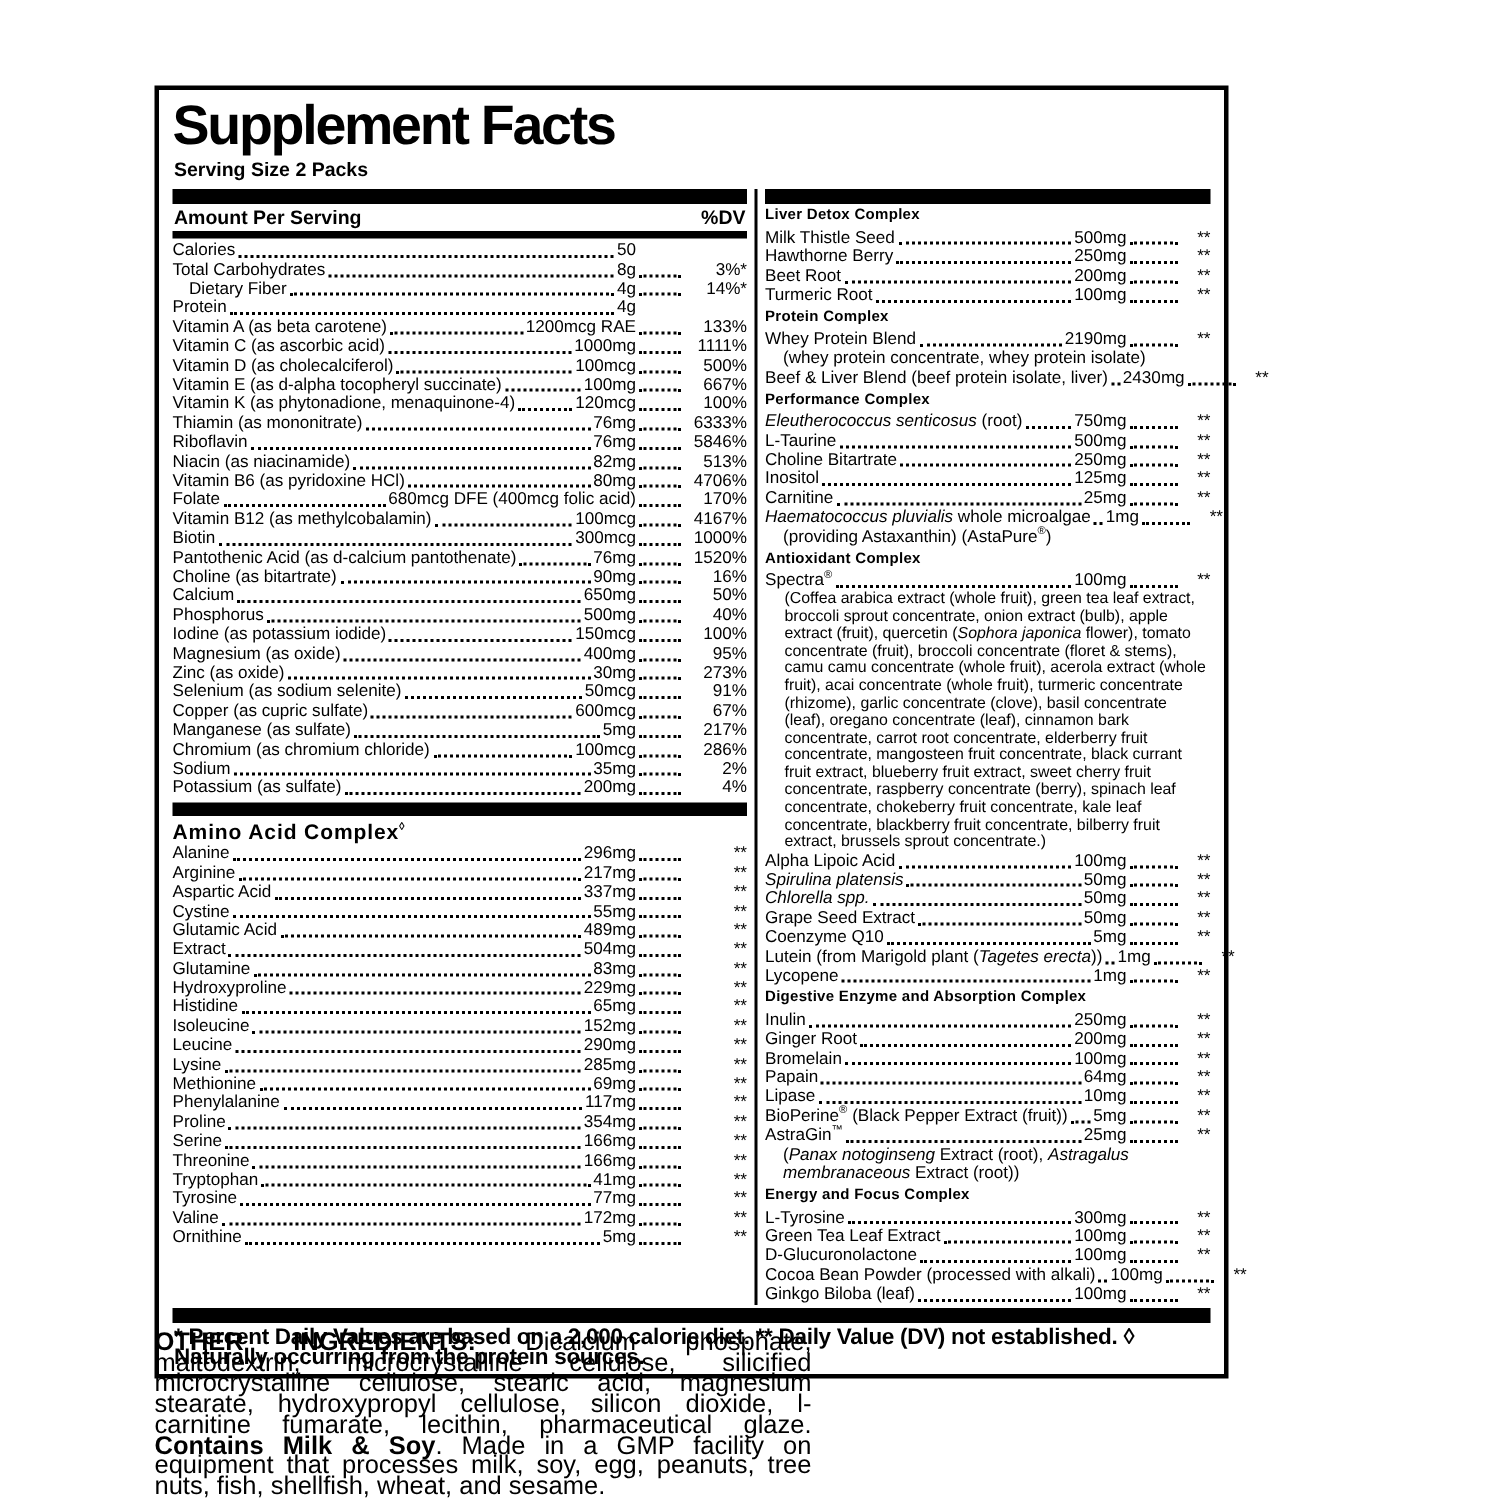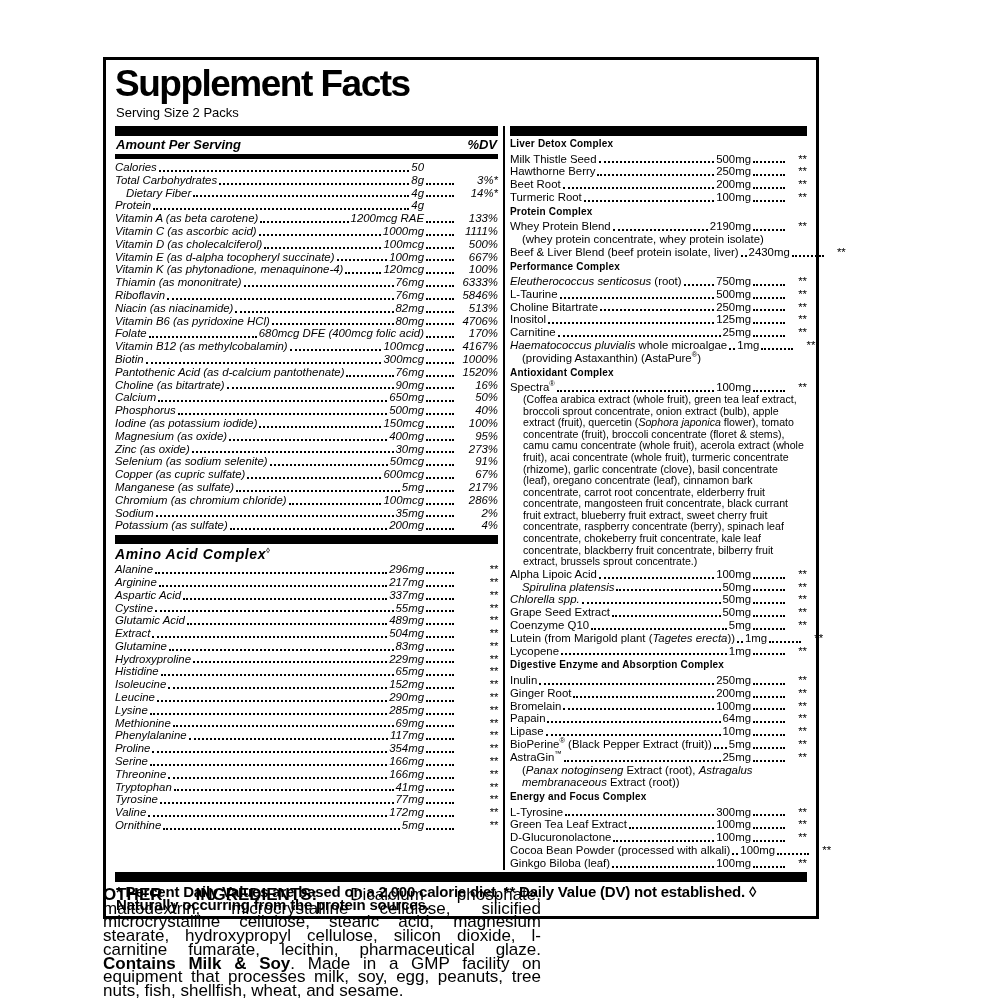--- a/index.html
+++ b/index.html
@@ -1,22 +1,22 @@
 <!DOCTYPE html>
 <html><head>
 <meta charset="utf-8">
 <style>
   html,body{margin:0;padding:0;width:1000px;height:1000px;background:#fff;
     font-family:"Liberation Sans",sans-serif;color:#000;overflow:hidden;}
   .label{position:absolute;left:103px;top:57px;width:716px;box-sizing:border-box;
     border:3px solid #000;background:#fff;padding:5px 9px 4px 9px;}
   .title{font-size:37px;font-weight:bold;letter-spacing:-1.5px;line-height:36px;margin:1px 0 3px 0;}
-  .serving{font-size:13px;line-height:15px;margin:0 0 6px 1px;}
+  .serving{font-size:13px;line-height:15px;margin:0 0 6px 1px;font-weight:bold;}
   .cols{display:flex;align-items:stretch;}
-  .col-left{width:383px;flex:none;font-style:italic;}
+  .col-left{width:383px;flex:none;}
   .divider{width:2px;background:#000;margin:0 5px;flex:none;}
   .col-right{flex:1;min-width:0;}
   .bar{background:#000;}
   .bar-10{height:10px;}
   .bar-5{height:5px;margin:1px 0 2px 0;}
   .bar-9{height:9px;margin:3px 0 2px 0;}
   .apsrow{display:flex;justify-content:space-between;font-weight:bold;font-size:13px;
     line-height:16px;padding:1px 1px 0 1px;}
   .nrow{display:flex;align-items:flex-end;font-size:11.4px;line-height:12.8px;white-space:nowrap;}
   .nrow .nm{flex:none;}
@@ -511,21 +511,21 @@
           </div>
           <div class="para"><span>(Coffea arabica extract (whole fruit), green tea leaf extract, broccoli sprout concentrate, onion extract (bulb), apple extract (fruit), quercetin (</span><span style="font-style: italic;">Sophora japonica</span><span> flower), tomato concentrate (fruit), broccoli concentrate (floret &amp; stems), camu camu concentrate (whole fruit), acerola extract (whole fruit), acai concentrate (whole fruit), turmeric concentrate (rhizome), garlic concentrate (clove), basil concentrate (leaf), oregano concentrate (leaf), cinnamon bark concentrate, carrot root concentrate, elderberry fruit concentrate, mangosteen fruit concentrate, black currant fruit extract, blueberry fruit extract, sweet cherry fruit concentrate, raspberry concentrate (berry), spinach leaf concentrate, chokeberry fruit concentrate, kale leaf concentrate, blackberry fruit concentrate, bilberry fruit extract, brussels sprout concentrate.)</span></div>
           <div class="nrow">
             <span class="nm"><span>Alpha Lipoic Acid</span></span>
             <span class="lead"></span>
             <span class="amt">100mg</span>
             <span class="lead2"></span>
             <span class="dv">**</span>
           </div>
           <div class="nrow">
-            <span class="nm"><span style="font-style: italic; margin-left: 12px;">Spirulina platensis</span></span>
+            <span class="nm"><span style="font-style: italic;">Spirulina platensis</span></span>
             <span class="lead"></span>
             <span class="amt">50mg</span>
             <span class="lead2"></span>
             <span class="dv">**</span>
           </div>
           <div class="nrow">
             <span class="nm"><span style="font-style: italic;">Chlorella spp.</span></span>
             <span class="lead"></span>
             <span class="amt">50mg</span>
             <span class="lead2"></span>

